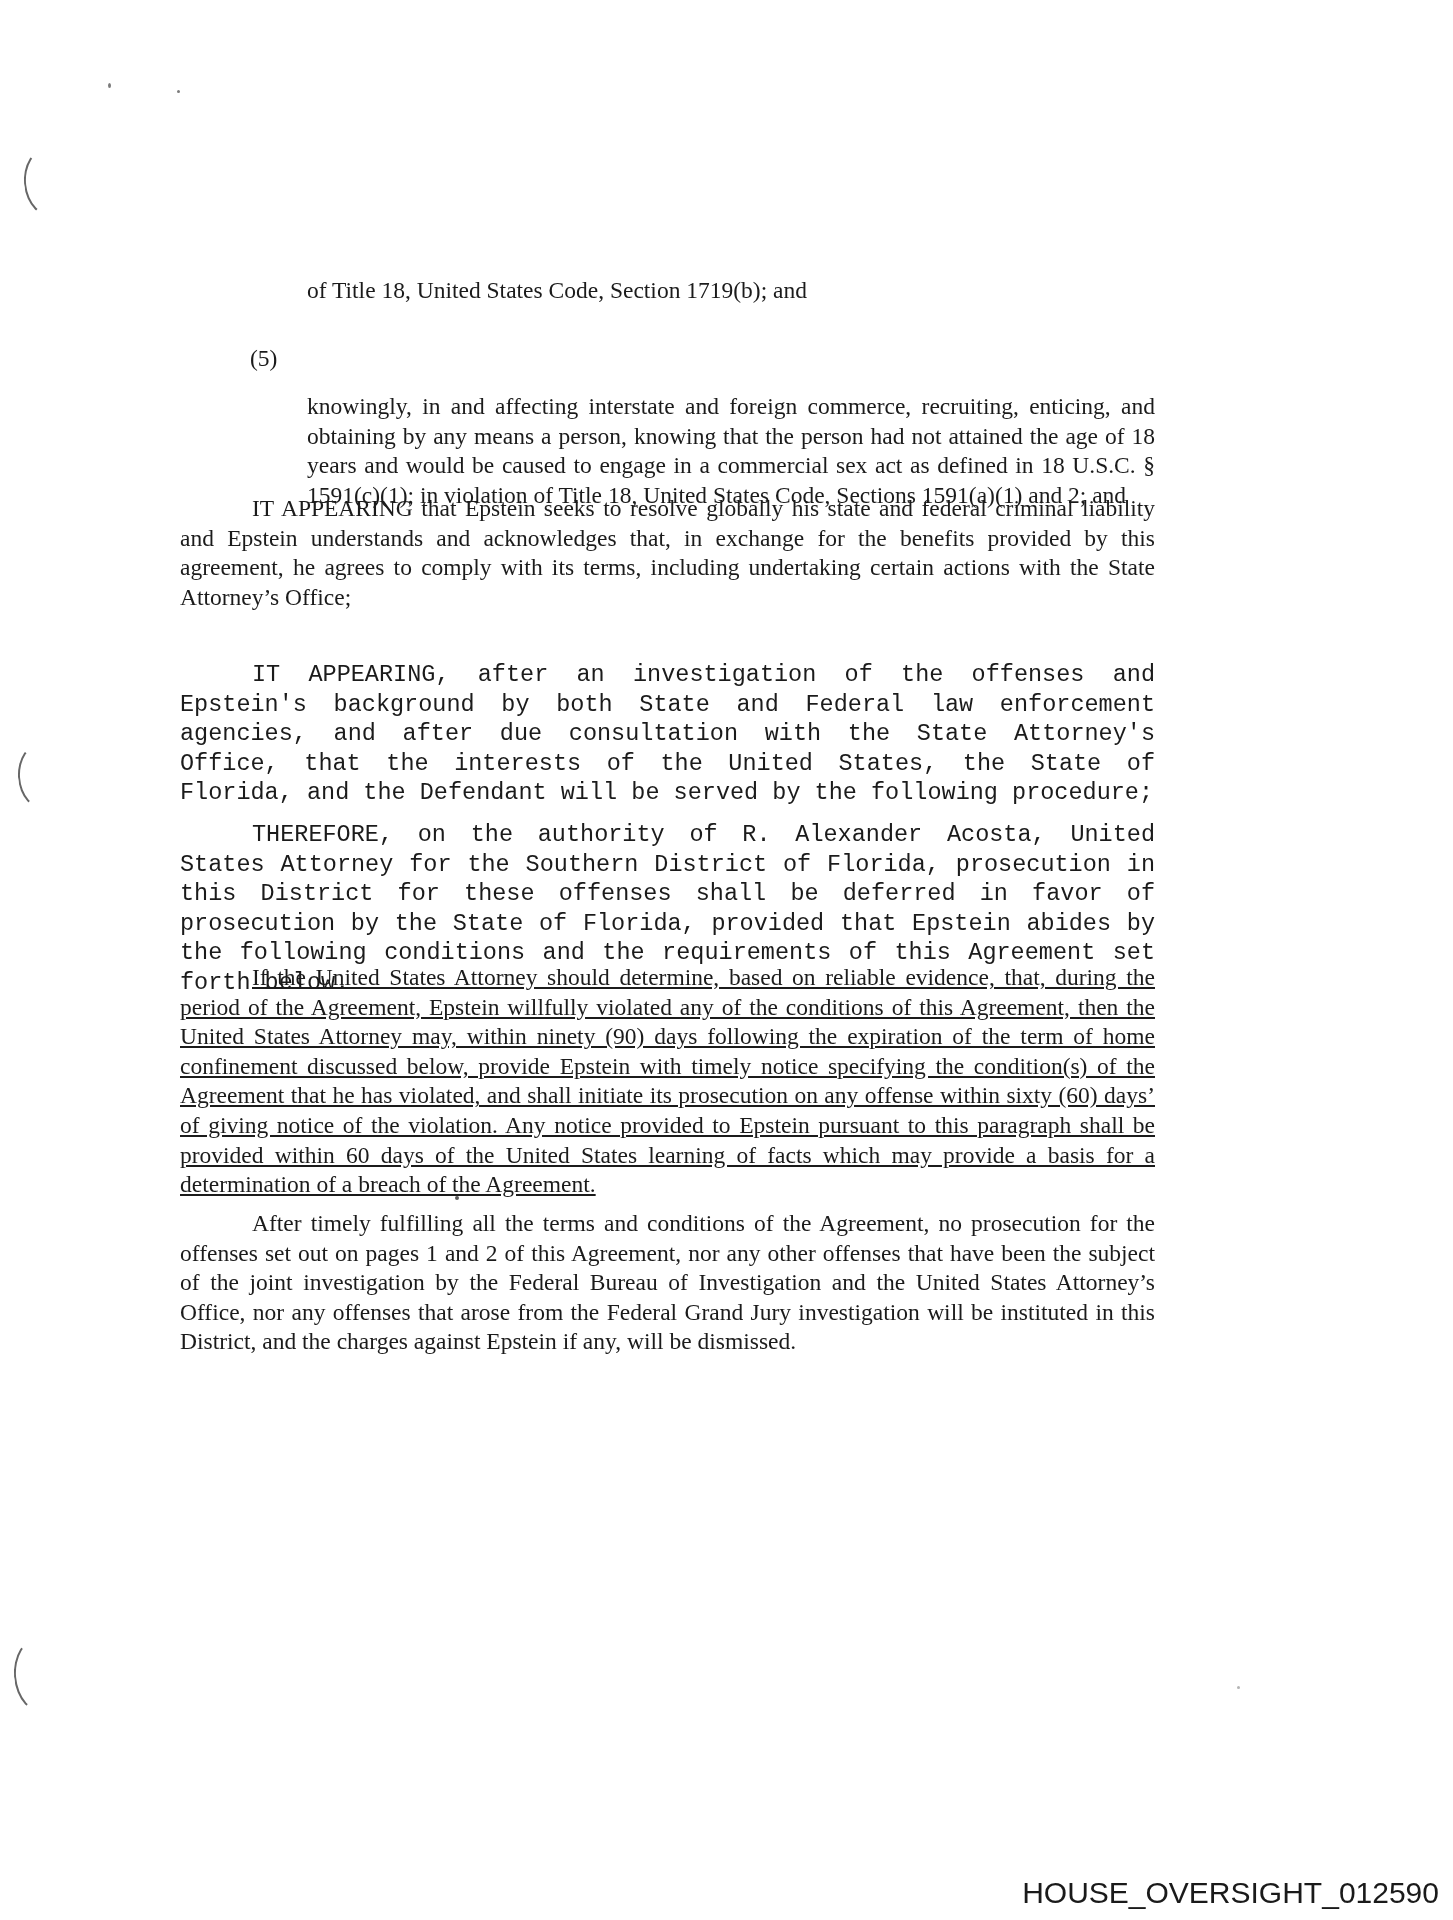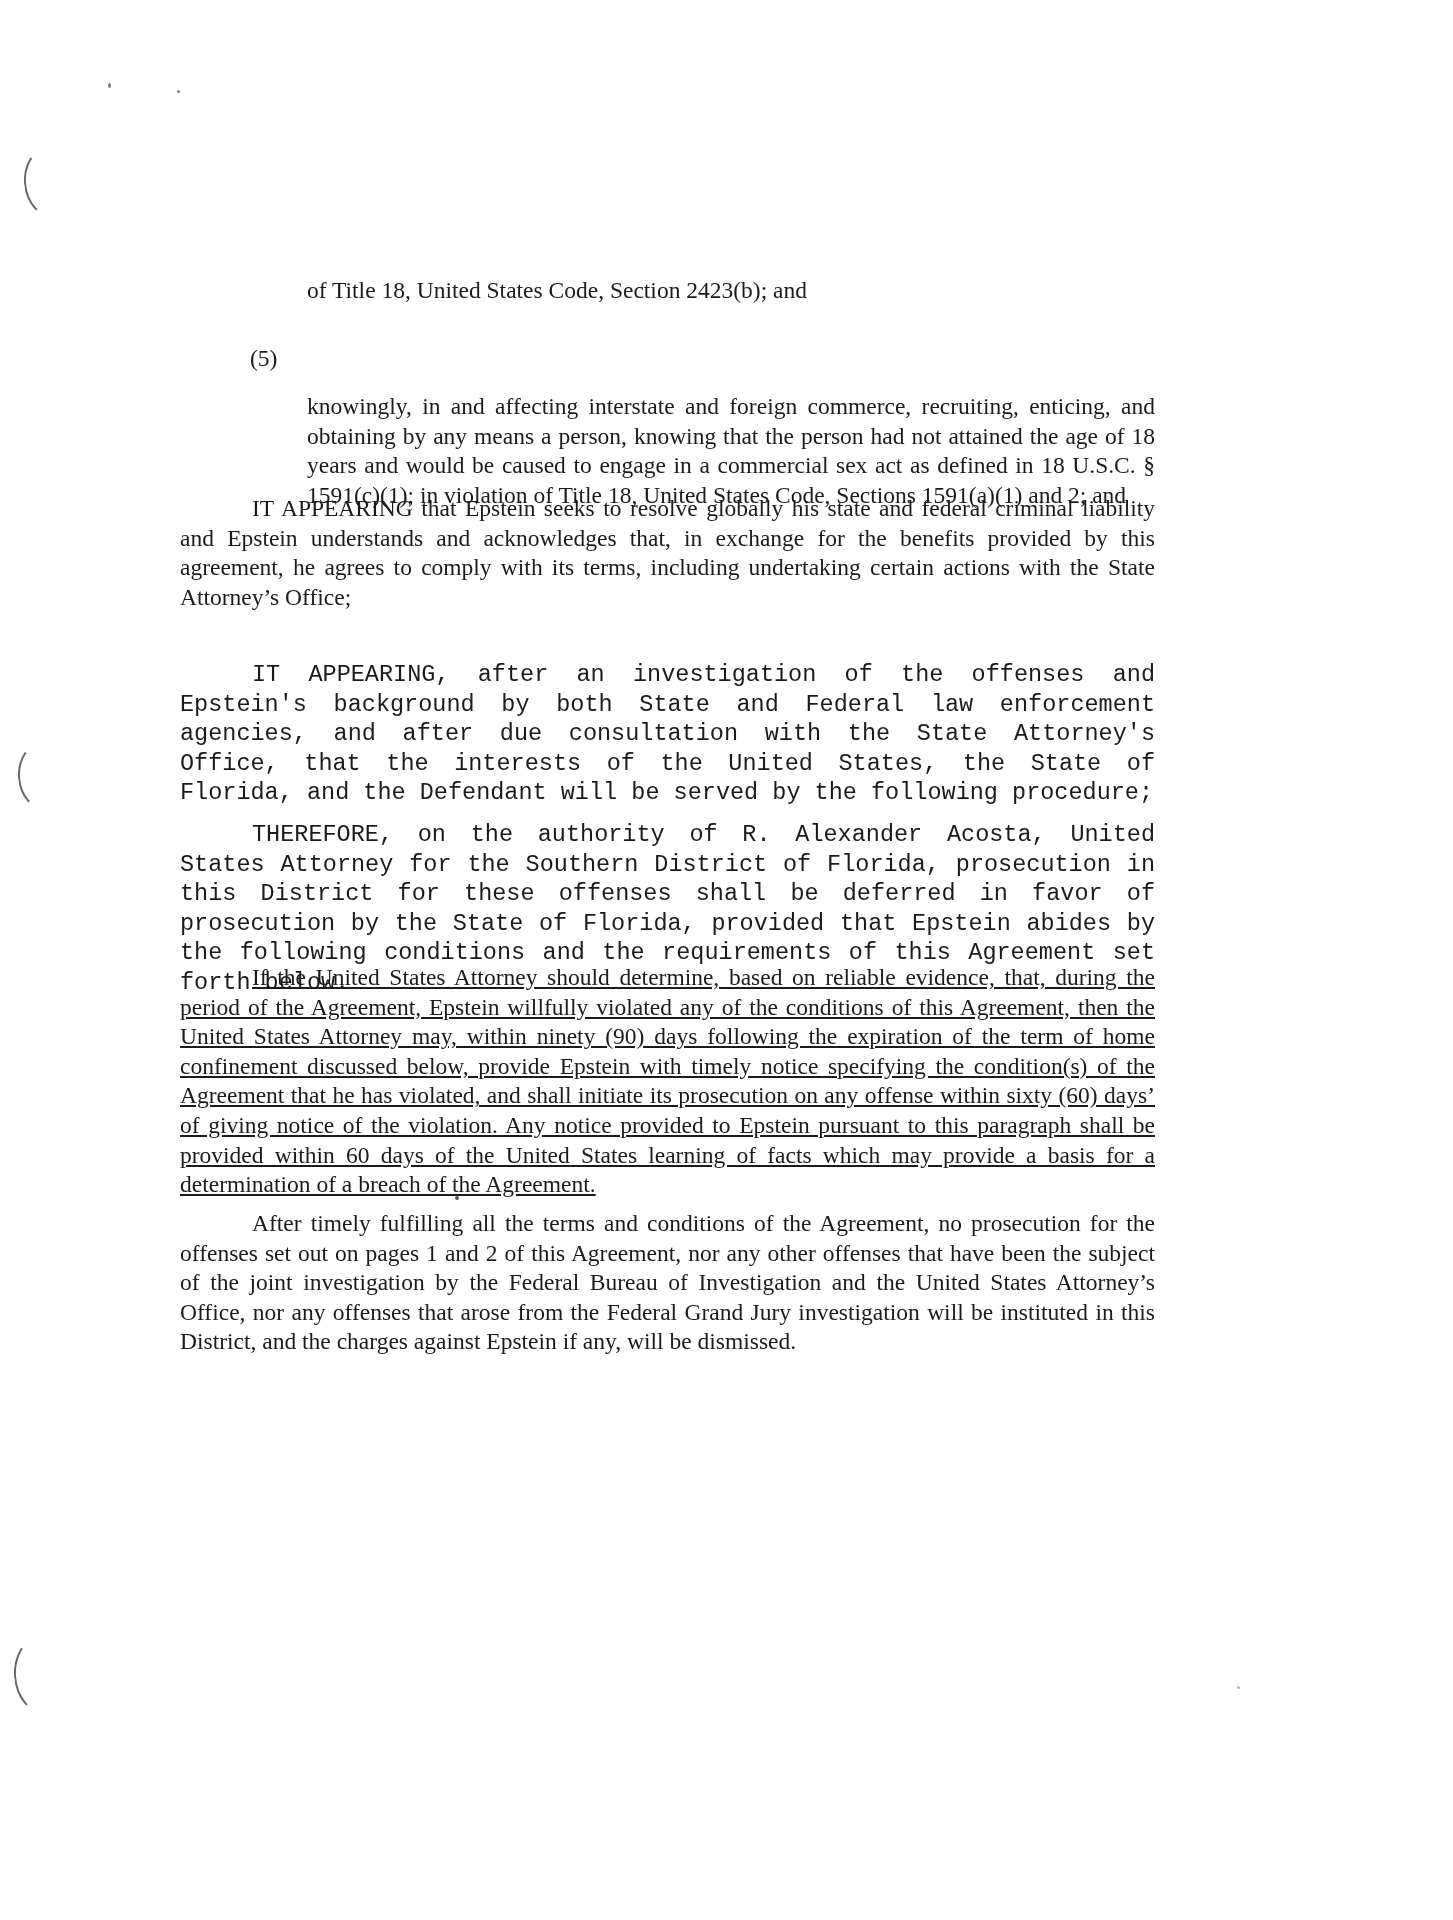--- a/index.html
+++ b/index.html
@@ -111,21 +111,21 @@
   <div class="paren-arc arc1"></div>
   <div class="paren-arc arc2"></div>
   <div class="paren-arc arc3"></div>
   <div class="speck speck1"></div>
   <div class="speck speck2"></div>
   <div class="speck speck3"></div>
   <div class="speck speck4"></div>
 
   <div class="textblock">
 
-    <div class="doc-line continuation">of Title 18, United States Code, Section 2423(b); and</div>
+    <div class="doc-line continuation">of Title 18, United States Code, Section 1719(b); and</div>
 
     <div class="doc-par numbered-item">
       <span class="item-number">(5)</span>
       <span class="item-text">knowingly, in and affecting interstate and foreign commerce, recruiting, enticing, and obtaining by any means a person, knowing that the person had not attained the age of 18 years and would be caused to engage in a commercial sex act as defined in 18 U.S.C. § 1591(c)(1); in violation of Title 18, United States Code, Sections 1591(a)(1) and 2; and</span>
     </div>
 
     <div class="doc-par par p1">
       <span class="indented">IT APPEARING that Epstein seeks to resolve globally his state and federal criminal liability and Epstein understands and acknowledges that, in exchange for the benefits provided by this agreement, he agrees to comply with its terms, including undertaking certain actions with the State Attorney’s Office;</span>
     </div>
 
@@ -141,14 +141,15 @@
       <span class="indented">If the United States Attorney should determine, based on reliable evidence, that, during the period of the Agreement, Epstein willfully violated any of the conditions of this Agreement, then the United States Attorney may, within ninety (90) days following the expiration of the term of home confinement discussed below, provide Epstein with timely notice specifying the condition(s) of the Agreement that he has violated, and shall initiate its prosecution on any offense within sixty (60) days’ of giving notice of the violation.  Any notice provided to Epstein pursuant to this paragraph shall be provided within 60 days of the United States learning of facts which may provide a basis for a determination of a breach of the Agreement.</span>
     </div>
 
     <div class="doc-par par p5">
       <span class="indented">After timely fulfilling all the terms and conditions of the Agreement, no prosecution for the offenses set out on pages 1 and 2 of this Agreement, nor any other offenses that have been the subject of the joint investigation by the Federal Bureau of Investigation and the United States Attorney’s Office, nor any offenses that arose from the Federal Grand Jury investigation will be instituted in this District, and the charges against Epstein if any, will be dismissed.</span>
     </div>
 
   </div>
 
 
+  <div class="bates">HOUSE_OVERSIGHT_012590</div>
 
 </div>
 
 </body></html>

